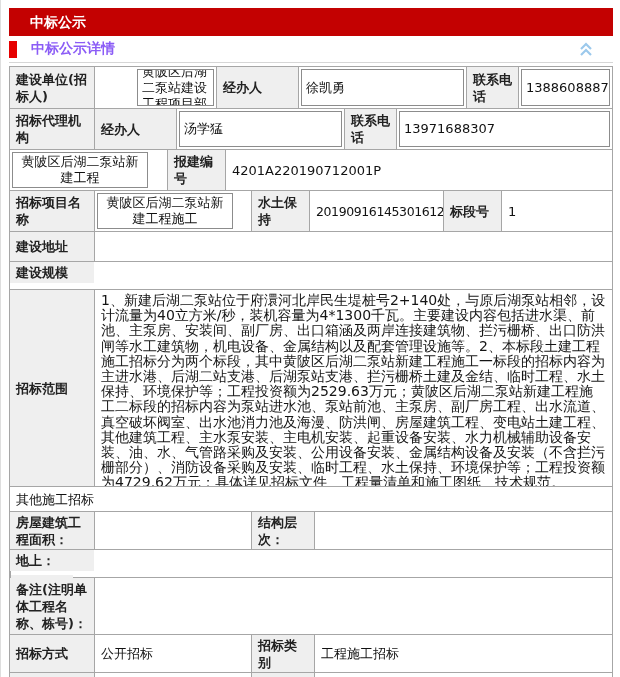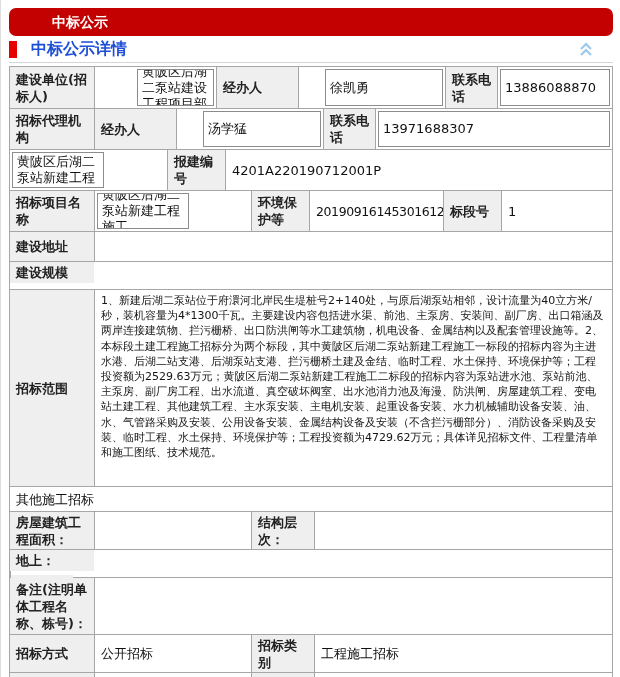--- a/index.html
+++ b/index.html
@@ -5,41 +5,41 @@
   :root{
     --header-red:#c30101; --marker-red:#e60000; --label-bg:#efefef;
     --table-border:#a6a6a6; --box-border:#8c8c8c; --chevron-blue:#9cc9ec;
     --section-divider:#d6d6d6;
   }
   *{box-sizing:border-box;}
   html,body{margin:0;padding:0;background:#fff;}
   body{font-family:"DejaVu Sans","Liberation Sans",sans-serif;}
   .page{position:relative;width:620px;height:677px;background:#fff;overflow:hidden;border-left:1px solid #dedede;}
   .titlebar{position:absolute;left:8px;top:8px;width:604px;height:28px;background:var(--header-red);
-    color:#fff;font-size:14px;font-weight:bold;line-height:28px;padding-left:43px;border-radius:7px;}
+    color:#fff;font-size:14px;font-weight:bold;line-height:28px;padding-left:21px;}
   .sectionbar{position:absolute;left:8px;top:36px;width:604px;height:27px;display:flex;align-items:center;
     border-bottom:1px solid var(--section-divider);background:#fff;}
   .marker{width:8px;height:17px;background:var(--marker-red);margin-right:14px;flex:none;}
-  .section-title{font-size:16px;font-weight:bold;color:#1d4ed8;}
+  .section-title{font-size:14px;font-weight:bold;color:#8b5cf6;}
   .chev{margin-left:auto;margin-right:20px;color:var(--chevron-blue);cursor:pointer;display:flex;}
   .tbl{position:absolute;left:8px;top:66px;width:604px;border:1px solid var(--table-border);border-bottom:none;background:#fff;}
   .row{display:flex;border-bottom:1px solid var(--table-border);}
   .row:last-child{border-bottom:none;}
   .c{display:flex;align-items:center;padding:2px 6px;font-size:13px;color:#111;line-height:17px;overflow:hidden;}
   .c + .c{border-left:1px solid var(--table-border);}
   .lbl{background:var(--label-bg);font-weight:bold;color:#222;}
   .boxcell{padding:0;align-items:stretch;}
   .ibox{flex:1;margin:2px;border:1px solid var(--box-border);background:#fff;display:flex;align-items:center;
     padding:1px 4px;font-size:13px;line-height:16px;color:#111;overflow:hidden;}
-  .ibox.fixedw{flex:none;width:92px;}
-  .longtext{align-items:flex-start;padding:3px 6px;font-size:11px;line-height:15.2px;color:#141414;display:block;}
+  .ibox.fixedw{flex:none;width:136px;text-align:center;}
+  .longtext{align-items:flex-start;padding:3px 6px;font-size:14px;line-height:15.2px;color:#141414;display:block;}
   .num{font-size:12.5px;letter-spacing:-0.4px;white-space:nowrap;}
   
   .w95{flex:none;width:84px;} .w122{flex:none;width:122px;padding-left:40px;} .w82{flex:none;width:82px;}
-  .w146{flex:none;width:147px;padding-left:24px;} .w52{flex:none;width:52px;} .w157{flex:none;width:157px;}
+  .w146{flex:none;width:168px;} .w52{flex:none;width:52px;} .w157{flex:none;width:157px;}
   .w58{flex:none;width:58px;} .w134{flex:none;width:134px;} .w63{flex:none;width:63px;}
   .grow{flex:1;}
   
   .r42{height:42px;} .r41{height:41px;} .r30{height:30px;} .r28{height:28px;flex-direction:column;}
   .r197{height:197px;} .r25{height:25px;} .r38{height:38px;} .r57{height:57px;} .r5{height:5px;}
 </style>
 </head>
 <body>
 
 <div class="page">
@@ -92,21 +92,21 @@
       </div>
       <div class="c lbl w58">报建编号</div>
       <div class="c grow">4201A220190712001P</div>
     </div>
 
     <div class="row r41">
       <div class="c lbl w95">招标项目名称</div>
       <div class="c boxcell w157">
         <div class="ibox fixedw">黄陂区后湖二泵站新建工程施工</div>
       </div>
-      <div class="c lbl w58">环境保护等</div>
+      <div class="c lbl w58">水土保持</div>
       <div class="c w134 num">201909161453016127</div>
       <div class="c lbl w58">标段号</div>
       <div class="c grow">1</div>
     </div>
 
     <div class="row r30">
       <div class="c lbl w95">建设地址</div>
       <div class="c grow"></div>
     </div>
 

